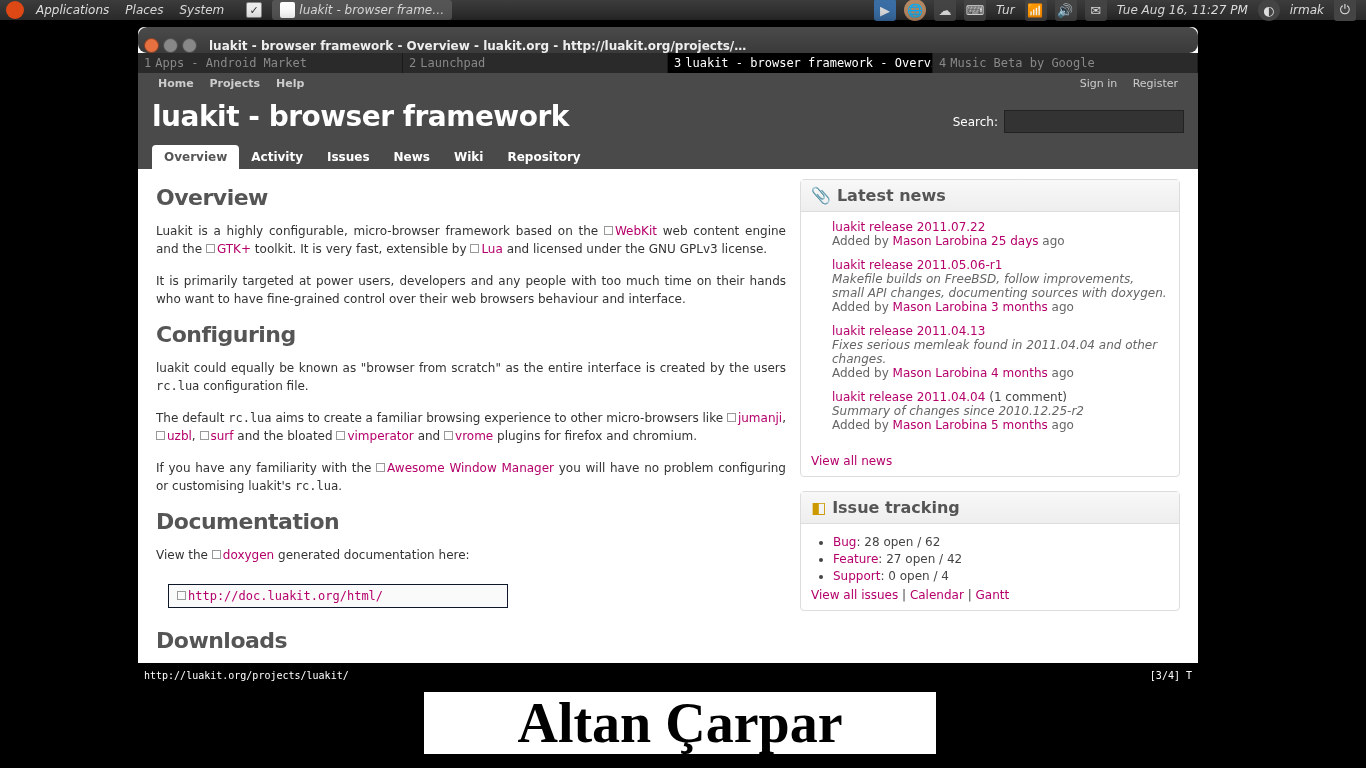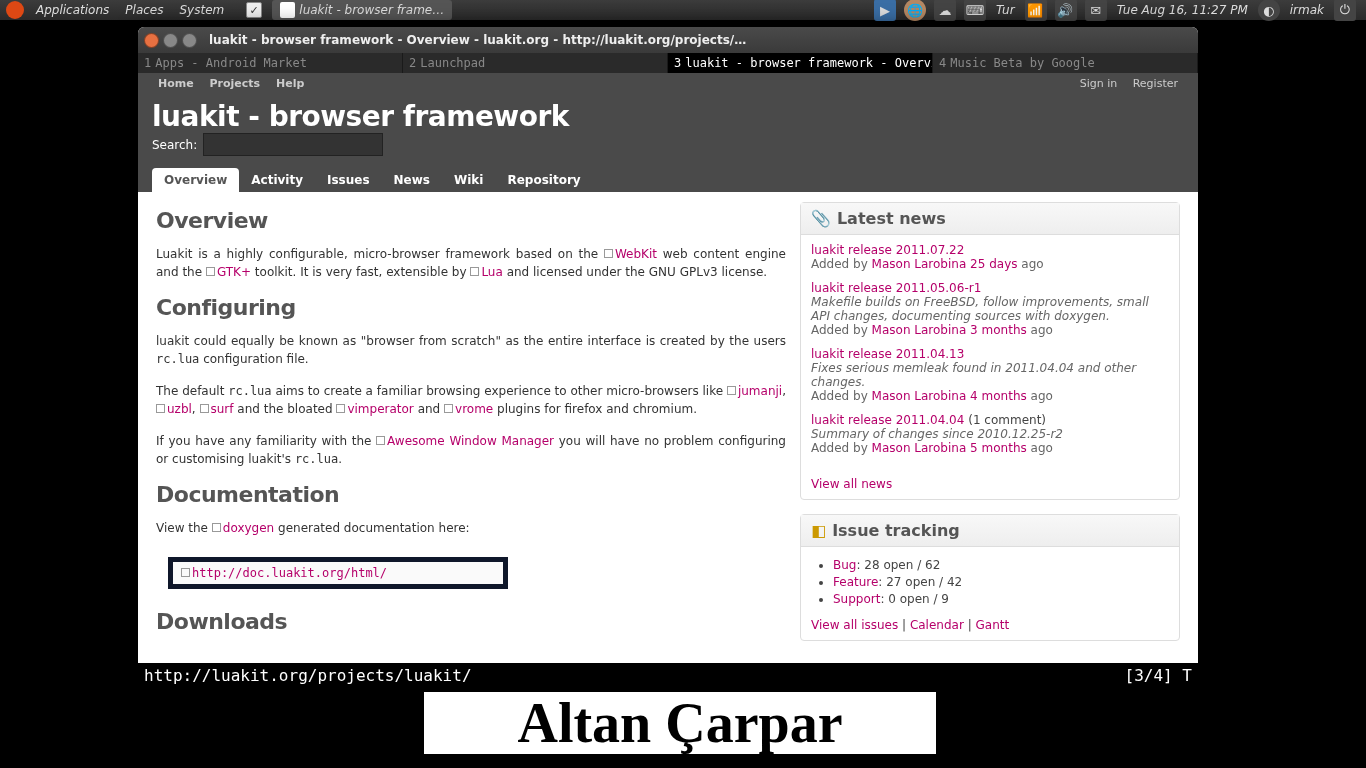--- a/index.html
+++ b/index.html
@@ -8,39 +8,39 @@
 
 .gnome-panel { height: 20px; background: linear-gradient(to bottom, #3c3c3c, #2a2a2a); display: flex; align-items: center; color: #ddd; font-size: 12px; padding: 0 6px; }
 .gnome-panel .menu-item { padding: 0 8px; font-style: italic; cursor: pointer; }
 .gnome-panel .spacer { flex: 1; }
 .gnome-panel .tray-icon { width: 22px; height: 22px; margin: 0 4px; background: #444; border-radius: 3px; display: inline-flex; align-items: center; justify-content: center; font-size: 13px; }
 .gnome-panel .tray-text { padding: 0 6px; font-style: italic; }
 .gnome-panel .window-button { background: #555; padding: 2px 8px; border-radius: 3px; margin-left: 10px; font-style: italic; display: flex; align-items: center; gap: 4px; max-width: 180px; overflow: hidden; white-space: nowrap; }
 
 
 .browser-window { position: absolute; left: 138px; top: 27px; width: 1060px; height: 660px; background: #fff; border-radius: 6px 6px 0 0; overflow: hidden; box-shadow: 0 0 20px rgba(0,0,0,0.7); }
-.titlebar { height: 26px; background: linear-gradient(to bottom, #4a4a4a, #3a3a3a); display: flex; align-items: center; color: #eee; font-size: 12px; font-weight: bold; padding: 0 6px; }
+.titlebar { height: 26px; background: linear-gradient(to bottom, #4a4a4a, #3a3a3a); display: flex; align-items: flex-end; color: #eee; font-size: 12px; font-weight: bold; padding: 0 6px; border-radius: 9px; }
 .win-btn { width: 15px; height: 15px; border-radius: 50%; margin-right: 4px; border: 1px solid rgba(0,0,0,0.4); }
 .win-close { background: #e77041; }
 .win-min { background: #888; }
 .win-max { background: #888; }
 .titlebar .title { margin-left: 8px; white-space: nowrap; overflow: hidden; text-overflow: ellipsis; }
 
 
 .tabbar { height: 20px; background: #2a2a2a; display: flex; font-family: monospace; font-size: 12px; color: #888; }
 .tab { flex: 1; display: flex; align-items: center; padding: 0 6px; border-right: 1px solid #1a1a1a; white-space: nowrap; overflow: hidden; cursor: pointer; }
 .tab.active { background: #000; color: #fff; }
 .tab .num { margin-right: 4px; }
 
 
 .page-header { background: #4a4a4a; color: #fff; padding: 0 14px; }
 .header-top { display: flex; justify-content: space-between; font-size: 11px; color: #ccc; padding: 4px 0; }
 .header-top a { color: #ccc; text-decoration: none; margin: 0 6px; cursor: pointer; }
 .header-top .left-links { font-weight: bold; }
-.header-title { display: flex; align-items: flex-start; justify-content: space-between; padding: 6px 0 10px; flex-direction: column; }
+.header-title { display: flex; align-items: flex-end; justify-content: space-between; padding: 6px 0 10px; }
 .header-title h1 { font-size: 28px; font-weight: bold; letter-spacing: -0.5px; }
 .search-box { display: flex; align-items: center; gap: 6px; font-size: 12px; }
 .search-box input { background: #333; border: 1px solid #222; color: #fff; padding: 3px 6px; width: 180px; }
 
 
 .project-tabs { height: 26px; display: flex; align-items: flex-end; }
 .proj-tab { padding: 5px 12px; font-size: 12px; font-weight: bold; color: #fff; cursor: pointer; border-radius: 4px 4px 0 0; }
 .proj-tab.active { background: #fff; color: #555; }
 
 
@@ -50,34 +50,34 @@
 
 .main-col h2 { font-size: 22px; color: #555; margin: 6px 0 12px; border-bottom: 0; letter-spacing: -0.5px; }
 .main-col p { line-height: 1.5; margin-bottom: 14px; }
 .main-col a, .side-col a { color: #b5006a; text-decoration: none; cursor: pointer; }
 .main-col code { font-family: monospace; font-size: 12px; }
 .ext-icon { display: inline-block; width: 9px; height: 9px; border: 1px solid #999; margin-right: 2px; font-size: 7px; vertical-align: baseline; }
 
 .side-box { border: 1px solid #ddd; border-radius: 4px; margin-bottom: 14px; }
 .side-box h3 { background: linear-gradient(to bottom,#f8f8f8,#eee); padding: 6px 10px; font-size: 16px; color: #555; border-bottom: 1px solid #ddd; display: flex; align-items: center; gap: 6px; }
 .side-box .body { padding: 8px 10px; }
-.news-item { margin-bottom: 10px; }
+.news-item { margin-bottom: 10px; margin-left: 21px; }
 .news-item .title { color: #b5006a; font-weight: normal; cursor: pointer; }
 .news-item .desc { font-style: italic; color: #666; }
 .news-item .meta { color: #666; }
 .news-item .meta a { color: #b5006a; }
 .issue-list { list-style: disc; padding-left: 22px; }
 .issue-list li { margin: 3px 0; }
-.side-links { margin-top: 12px; }
+.side-links { margin-top: 5px; }
 .side-links a { color: #b5006a; }
 
-.doc-box { border: 5px solid #0f172a; padding: 4px 8px; background: #fafafa; font-family: monospace; font-size: 12px; margin: 6px 12px 14px; display: inline-block; min-width: 340px; }
-
-
-.statusbar { height: 20px; background: #000; color: #fff; font-family: monospace; font-size: 16px; display: flex; align-items: center; padding: 12px 6px; justify-content: space-between; position: absolute; bottom: 0; left: 0; right: 0; }
+.doc-box { border: 1px solid #0f172a; padding: 4px 8px; background: #fafafa; font-family: monospace; font-size: 12px; margin: 6px 12px 14px; display: inline-block; min-width: 340px; }
+
+
+.statusbar { height: 20px; background: #000; color: #fff; font-family: monospace; font-size: 10px; display: flex; align-items: center; padding: 12px 6px; justify-content: space-between; position: absolute; bottom: 0; left: 0; right: 0; }
 
 
 .overlay-box { position: absolute; left: 420px; top: 688px; width: 520px; height: 70px; background: #fff; border: 4px solid #000; display: flex; align-items: center; justify-content: center; font-size: 56px; font-weight: bold; font-family: serif; color: #000; overflow: hidden; }
 
 .checkbox-icon { width: 16px; height: 16px; background: #eee; border: 1px solid #888; border-radius: 2px; display: inline-flex; align-items: center; justify-content: center; color: #333; font-size: 11px; }
 .globe-icon { width: 16px; height: 16px; background: #fff; border-radius: 2px; display: inline-block; }
 </style>
 </head>
 <body>
 
@@ -162,20 +162,21 @@
       <span class="proj-tab">Repository</span>
     </div>
   </div>
 
   <div class="content">
     <div class="main-col">
       <h2>Overview</h2>
       <p>
         <span>Luakit is a highly configurable, micro-browser framework based on the </span><span class="ext-icon"></span><a>WebKit</a><span> web content engine and the </span><span class="ext-icon"></span><a>GTK+</a><span> toolkit. It is very fast, extensible by </span><span class="ext-icon"></span><a>Lua</a><span> and licensed under the GNU GPLv3 license.</span>
       </p>
+      <p>It is primarily targeted at power users, developers and any people with too much time on their hands who want to have fine-grained control over their web browsers behaviour and interface.</p>
 
       <h2>Configuring</h2>
       <p>
         <span>luakit could equally be known as "browser from scratch" as the entire interface is created by the users </span><code>rc.lua</code><span> configuration file.</span>
       </p>
       <p>
         <span>The default </span><code>rc.lua</code><span> aims to create a familiar browsing experience to other micro-browsers like </span><span class="ext-icon"></span><a>jumanji</a><span>, </span><span class="ext-icon"></span><a>uzbl</a><span>, </span><span class="ext-icon"></span><a>surf</a><span> and the bloated </span><span class="ext-icon"></span><a>vimperator</a><span> and </span><span class="ext-icon"></span><a>vrome</a><span> plugins for firefox and chromium.</span>
       </p>
       <p>
         <span>If you have any familiarity with the </span><span class="ext-icon"></span><a>Awesome Window Manager</a><span> you will have no problem configuring or customising luakit's </span><code>rc.lua</code><span>.</span>
@@ -209,21 +210,21 @@
 
       <div class="side-box">
         <h3>
             <span style="color:#c90">◧</span>
             <span>Issue tracking</span>
           </h3>
         <div class="body">
           <ul class="issue-list" id="issue-list">
               <li><a>Bug</a><span>: 28 open / 62</span></li>
               <li><a>Feature</a><span>: 27 open / 42</span></li>
-              <li><a>Support</a><span>: 0 open / 9</span></li>
+              <li><a>Support</a><span>: 0 open / 4</span></li>
             </ul>
           <div class="side-links">
             <a>View all issues</a><span> | </span><a>Calendar</a><span> | </span><a>Gantt</a>
           </div>
         </div>
       </div>
     </div>
   </div>
 
   <div class="statusbar">

